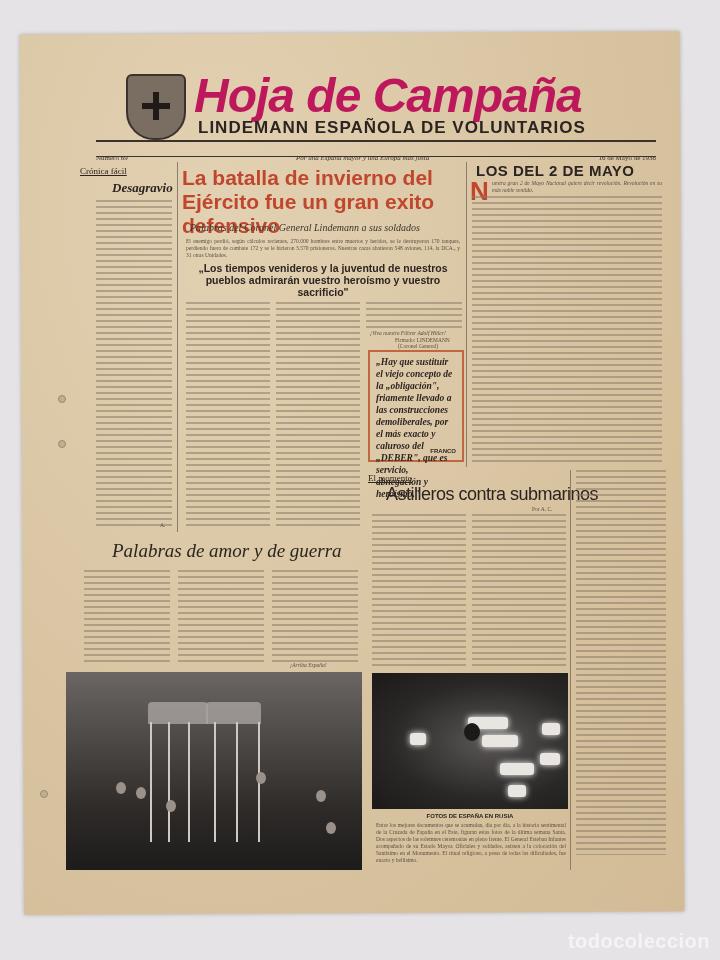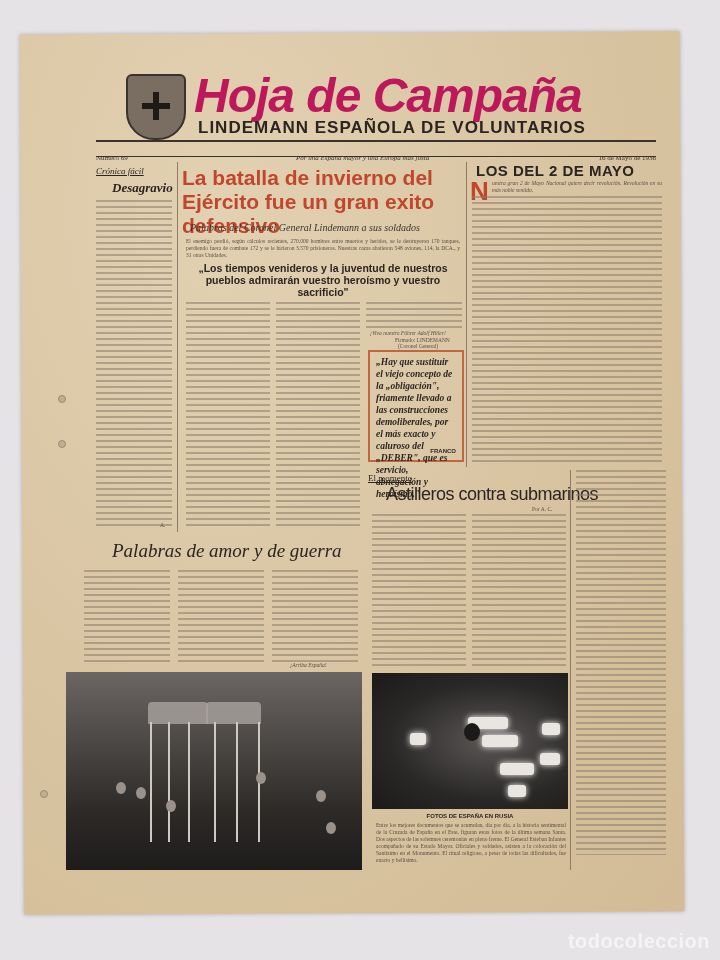--- a/index.html
+++ b/index.html
@@ -61,21 +61,21 @@
   <span style="left:0;">Numero 69</span>
   <span style="left:200px;font-style:italic;">Por una España mayor y una Europa más justa</span>
   <span style="right:0;">16 de Mayo de 1936</span>
 </div>
 <div class="rule" style="top:156px;height:1px;"></div>
 
 <div class="vrule" style="left:177px;top:162px;height:370px;"></div>
 <div class="vrule" style="left:466px;top:162px;height:305px;"></div>
 <div class="vrule" style="left:570px;top:470px;height:400px;"></div>
 
-<div class="kicker-ul" style="left:96px;top:166px;font-style:italic;">Crónica fácil</div>
+<div class="kicker-ul" style="left:80px;top:166px;">Crónica fácil</div>
 <div class="section-head" style="left:112px;top:180px;font-family:'Liberation Serif',serif;font-style:italic;font-size:13px;">Desagravio</div>
 <div class="lines" style="left:96px;top:200px;width:76px;height:330px;"></div>
 <div class="col-text" style="left:160px;top:522px;">A.</div>
 
 <div class="headline-red">La batalla de invierno del Ejército fue un gran exito defensivo</div>
 <div class="kicker">Palabras del Coronel General Lindemann a sus soldados</div>
 <div class="col-text" style="left:186px;top:238px;width:274px;height:22px;">El enemigo perdió, según cálculos recientes, 270.000 hombres entre muertos y heridos, se le destruyeron 170 tanques, perdiendo fuera de combate 172 y se le hicieron 3.570 prisioneros. Nuestras cazas abatieron 548 aviones, 114, la DCA., y 31 otras Unidades.</div>
 <div class="quote-head">
   <div>„Los tiempos venideros y la juventud de nuestros pueblos admirarán vuestro heroísmo y vuestro sacrificio"</div>
 </div>

